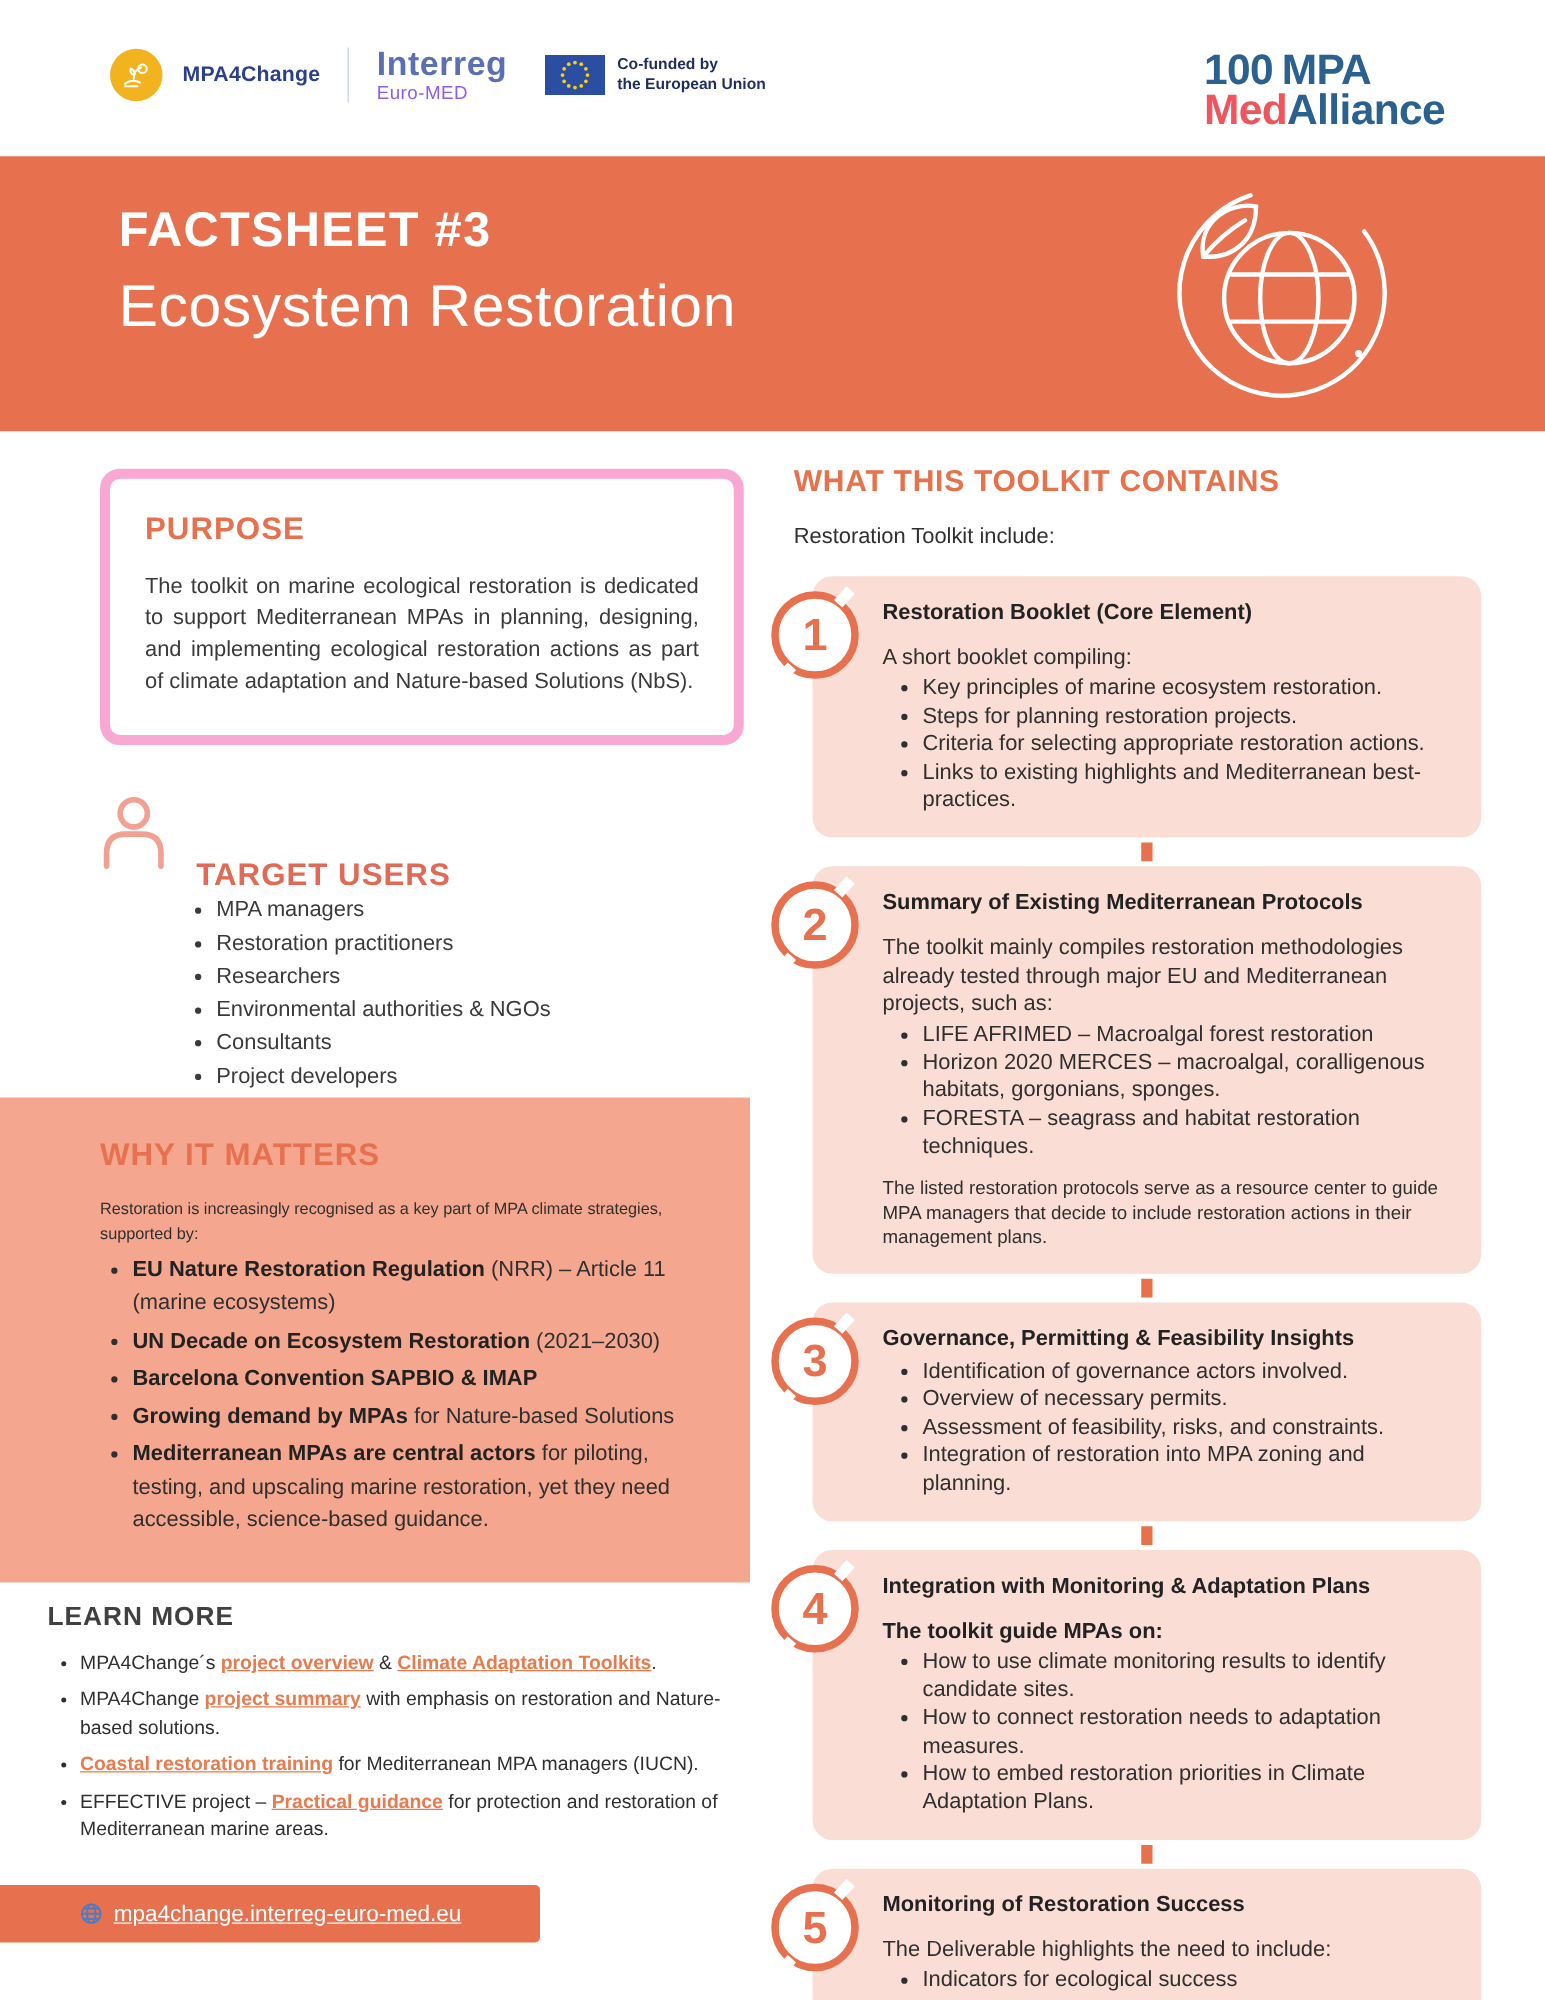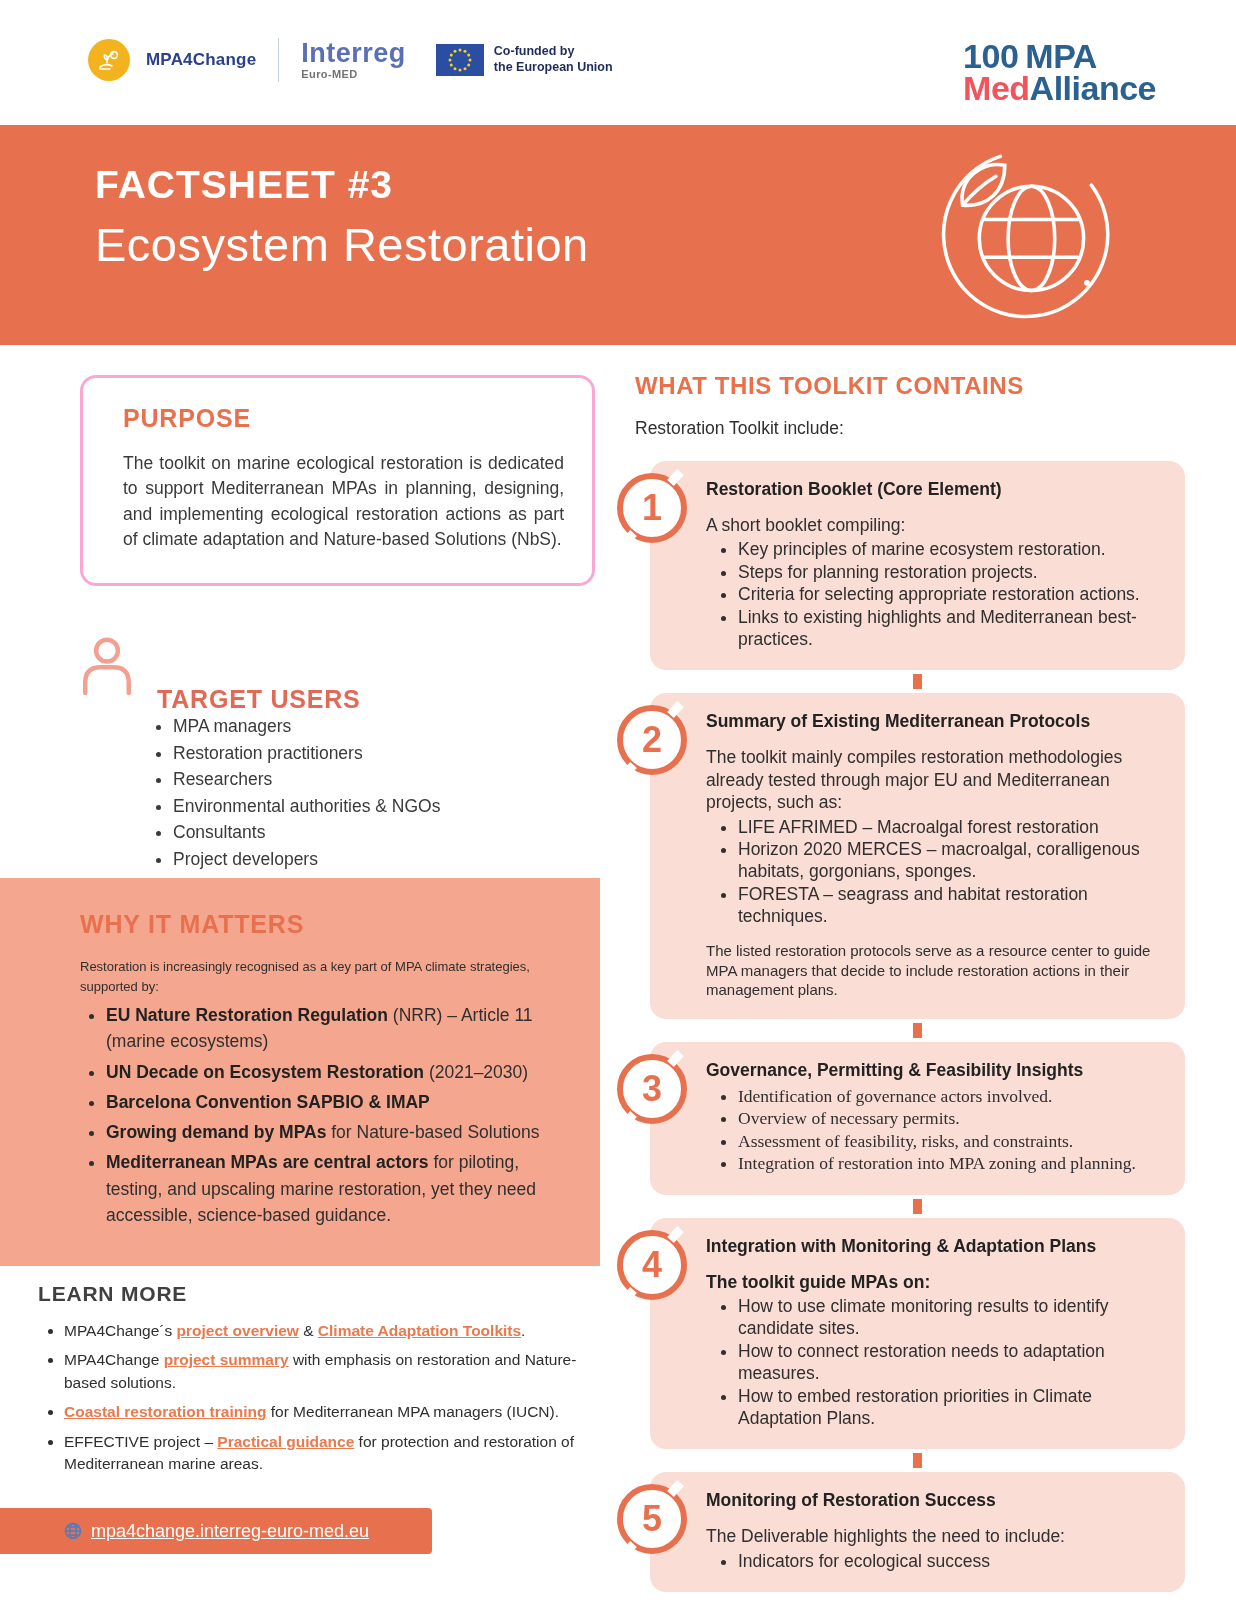--- a/index.html
+++ b/index.html
@@ -8,39 +8,39 @@
     font-family:"Liberation Sans", sans-serif;color:#3a3a3a;
   }
   
   .logo-row{position:absolute;top:38px;left:88px;right:80px;height:70px;}
   .logo-left{display:flex;align-items:center;gap:16px;}
   .mpa4c-circle{width:42px;height:42px;border-radius:50%;background:#F2B31F;display:flex;align-items:center;justify-content:center;flex:0 0 auto;}
   .mpa4c-name{font-size:17px;font-weight:700;color:#2B3F8C;letter-spacing:.2px;}
   .logo-divider{width:1px;height:44px;background:#c7cde8;margin:0 6px;}
   .interreg-block{line-height:1;}
   .interreg-word{font-size:27px;font-weight:700;color:#5B6FB5;letter-spacing:.5px;}
-  .interreg-sub{font-size:11px;font-weight:700;color:#737373;margin-top:2px;letter-spacing:.4px;}
+  .interreg-sub{font-size:15px;font-weight:400;color:#8b5cf6;margin-top:2px;letter-spacing:.4px;}
   .eu-block{display:flex;align-items:center;gap:10px;margin-left:14px;}
   .eu-flag{width:48px;height:32px;background:#2B4EA2;position:relative;flex:0 0 auto;}
   .eu-text{font-size:12.5px;font-weight:700;color:#1F2D5C;line-height:1.25;}
   .alliance-logo{position:absolute;right:0;top:2px;text-align:left;line-height:.95;}
   .alliance-l1{font-size:34px;font-weight:800;color:#2A6191;letter-spacing:-.5px;}
   .alliance-l1 .gap{display:inline-block;width:7px;}
   .alliance-l2{font-size:34px;font-weight:800;letter-spacing:-.5px;}
   .alliance-med{color:#F0545C;}
   .alliance-rest{color:#2A6191;}
   
   .banner{position:absolute;top:125px;left:0;width:1236px;height:220px;background:#E7714E;}
   .banner-kicker{position:absolute;left:95px;top:38px;color:#ffffff;font-size:39px;font-weight:800;letter-spacing:1px;}
   .banner-title{position:absolute;left:95px;top:92px;color:#ffffff;font-size:47px;font-weight:400;letter-spacing:.5px;}
   .banner-globe{position:absolute;right:118px;top:18px;}
   
   .purpose-box{
     position:absolute;left:80px;top:375px;width:515px;box-sizing:border-box;
-    border:3px solid #f9a8d4;border-radius:16px;padding:26px 28px 30px 40px;background:#fff;
+    border:8px solid #f9a8d4;border-radius:16px;padding:26px 28px 30px 28px;background:#fff;
   }
   .sec-heading{color:#E7714E;font-size:25px;font-weight:800;letter-spacing:.8px;margin:0 0 18px 0;}
   .purpose-body{font-size:17.5px;line-height:1.45;text-align:justify;margin:0;color:#3a3a3a;}
   .target-users{position:absolute;left:75px;top:622px;width:520px;}
   .tu-head{display:flex;align-items:flex-end;gap:18px;}
   .tu-icon{flex:0 0 auto;margin-top:0;}
   .tu-heading{color:#E06A55;font-size:25px;font-weight:800;letter-spacing:.8px;margin-top:28px;}
   .tu-list{margin:4px 0 0 78px;padding:0 0 0 20px;font-size:17.5px;line-height:1.0;}
   .tu-list li{margin-bottom:9px;}
   .why-block{
@@ -63,21 +63,21 @@
   
   .right-col{position:absolute;left:622px;top:372px;width:566px;}
   .rc-heading{color:#E8714B;font-size:24px;font-weight:800;letter-spacing:.6px;margin:0 0 18px 13px;}
   .rc-intro{font-size:17.5px;margin:0 0 22px 13px;color:#2f2f2f;}
   .card{position:relative;margin-left:28px;width:535px;box-sizing:border-box;background:#FADDD4;border-radius:16px;padding:18px 22px 20px 56px;}
   .card-title{font-size:17.5px;font-weight:700;color:#222;margin:0;}
   .card-lead{font-size:17.5px;margin:14px 0 0 0;line-height:1.28;color:#2f2f2f;}
   .card-lead.bold{font-weight:700;color:#222;}
   .card-outro{font-size:15px;margin:14px 0 0 0;line-height:1.28;color:#2f2f2f;}
   .card-list{margin:2px 0 0 12px;padding:0 0 0 20px;font-size:17.5px;line-height:1.28;color:#2f2f2f;}
-  .card-list.tight{margin-top:4px;font-family:Liberation Serif, serif;}
+  .card-list.tight{margin-top:4px;}
   .card-list li{margin:0;}
   .num-circle{
     position:absolute;left:-33px;top:12px;width:58px;height:58px;background:#ffffff;
     border:6px solid #E7714E;border-radius:50%;display:flex;align-items:center;justify-content:center;
   }
   .num-circle::before,.num-circle::after{content:"";position:absolute;background:#ffffff;width:9px;height:15px;}
   .num-circle::before{top:-9px;right:1px;transform:rotate(42deg);}
   .num-circle::after{bottom:-9px;left:1px;transform:rotate(42deg);}
   .num-circle span{font-size:36px;font-weight:800;color:#E7714E;line-height:1;}
   .connector-row{margin-left:28px;width:535px;display:flex;justify-content:center;}

